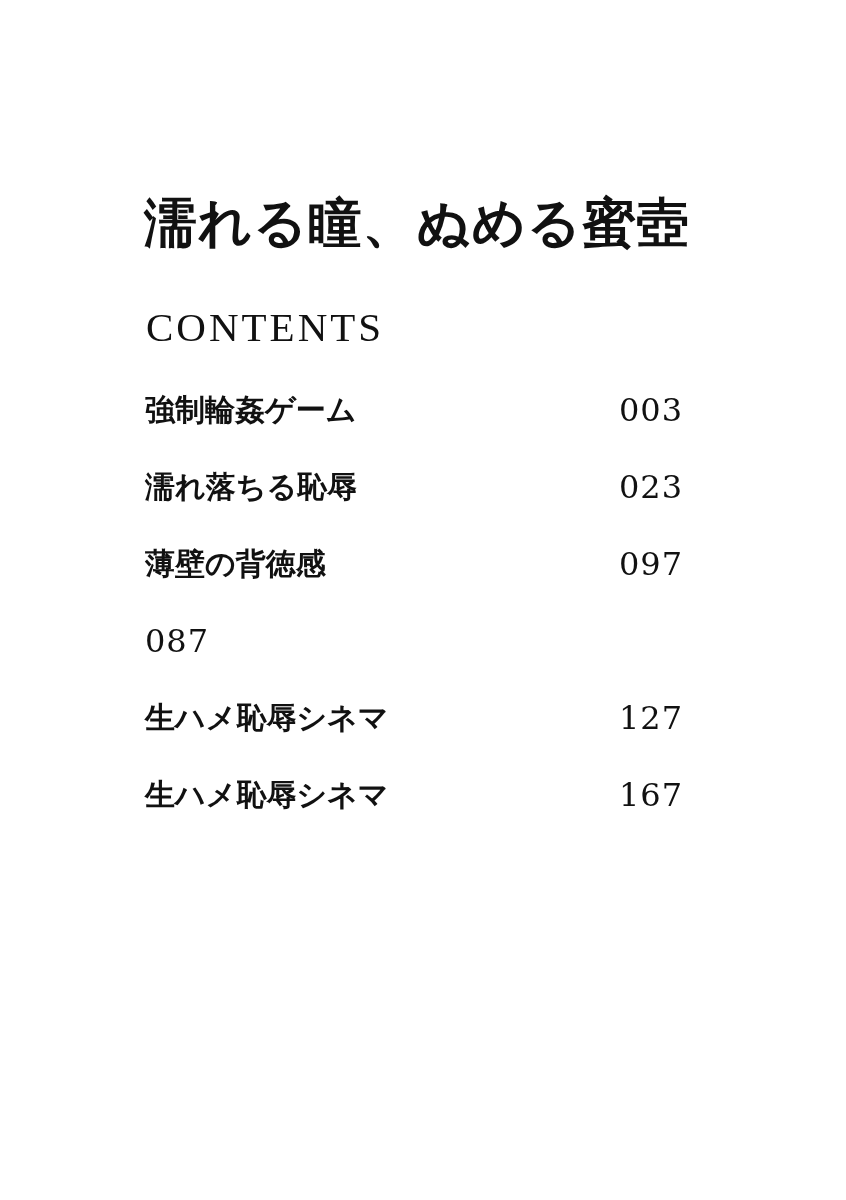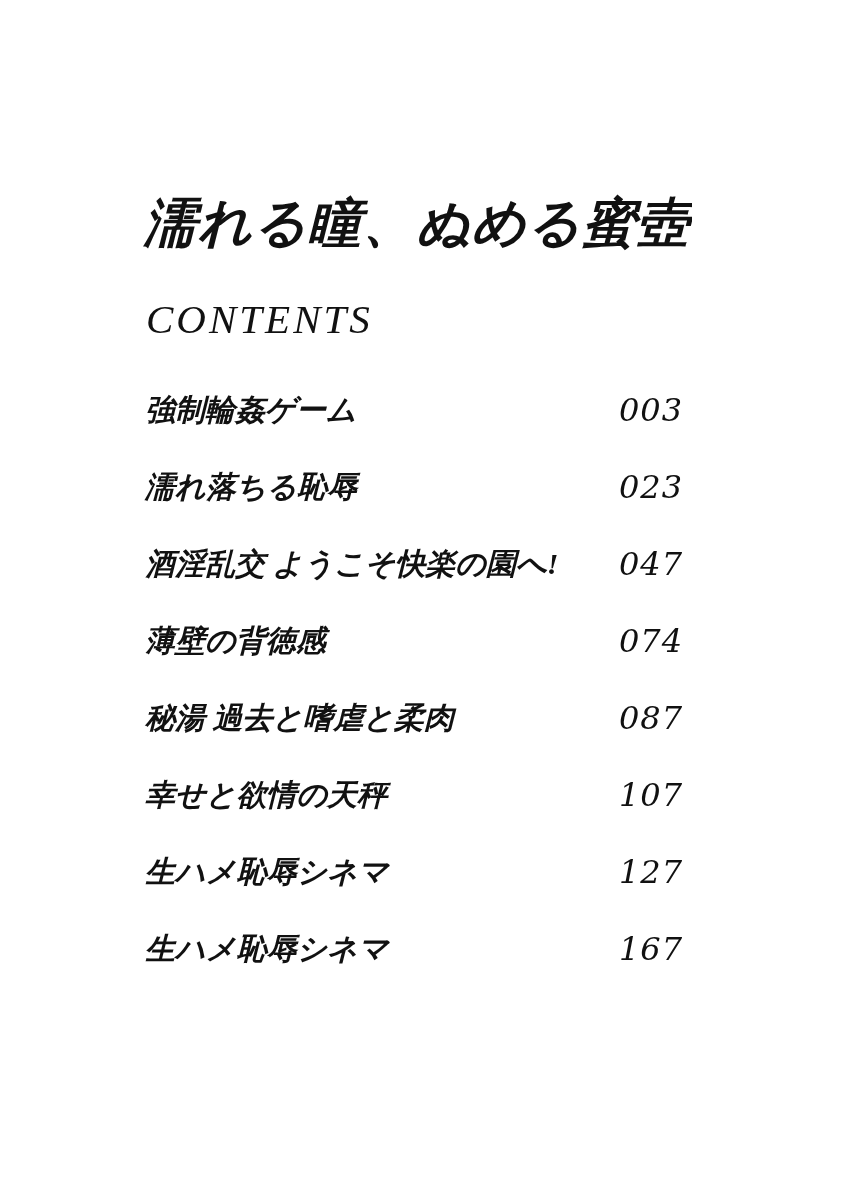--- a/index.html
+++ b/index.html
@@ -8,37 +8,36 @@
     background: #ffffff;
   }
   .page {
     position: relative;
     width: 692px;
     height: 1200px;
     background: #ffffff;
     overflow: hidden;
     color: #111111;
     font-family: "Liberation Serif", "DejaVu Serif", serif;
-    font-style: italic;
   }
   .book-title {
     position: absolute;
     left: 144px;
     top: 194px;
     margin: 0;
     font-size: 53px;
     font-weight: 700;
     line-height: 1.1;
     letter-spacing: 1px;
     white-space: nowrap;
   }
   .contents-heading {
     position: absolute;
     left: 146px;
-    top: 299px;
+    top: 307px;
     font-size: 41px;
     font-weight: 400;
     line-height: 1;
     letter-spacing: 3px;
     white-space: nowrap;
   }
   .toc {
     position: absolute;
     left: 145px;
     top: 394px;
@@ -79,39 +78,30 @@
   <div class="toc-row">
     <span class="toc-title">強制輪姦ゲーム</span>
     <span class="toc-page">003</span>
   </div>
 
   <div class="toc-row">
     <span class="toc-title">濡れ落ちる恥辱</span>
     <span class="toc-page">023</span>
   </div>
 
+
   <div class="toc-row">
-    <span class="toc-title">酒淫乱交 ようこそ快楽の園へ!</span>
-    <span class="toc-page">047</span>
+    <span class="toc-title">薄壁の背徳感</span>
+    <span class="toc-page">097</span>
   </div>
 
   <div class="toc-row">
-    <span class="toc-title">薄壁の背徳感</span>
-    <span class="toc-page">074</span>
-  </div>
-
-  <div class="toc-row">
-    <span class="toc-title">秘湯 過去と嗜虐と柔肉</span>
     <span class="toc-page">087</span>
   </div>
 
-  <div class="toc-row">
-    <span class="toc-title">幸せと欲情の天秤</span>
-    <span class="toc-page">107</span>
-  </div>
 
   <div class="toc-row">
     <span class="toc-title">生ハメ恥辱シネマ</span>
     <span class="toc-page">127</span>
   </div>
 
 
   <div class="toc-row">
     <span class="toc-title">生ハメ恥辱シネマ</span>
     <span class="toc-page">167</span>

